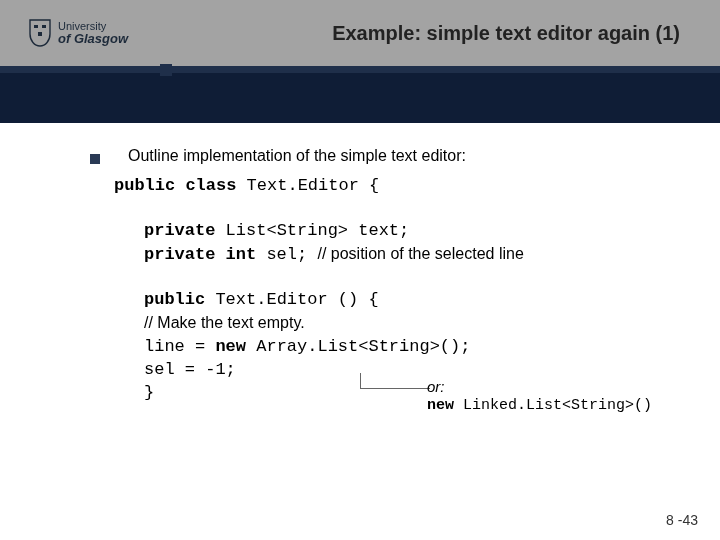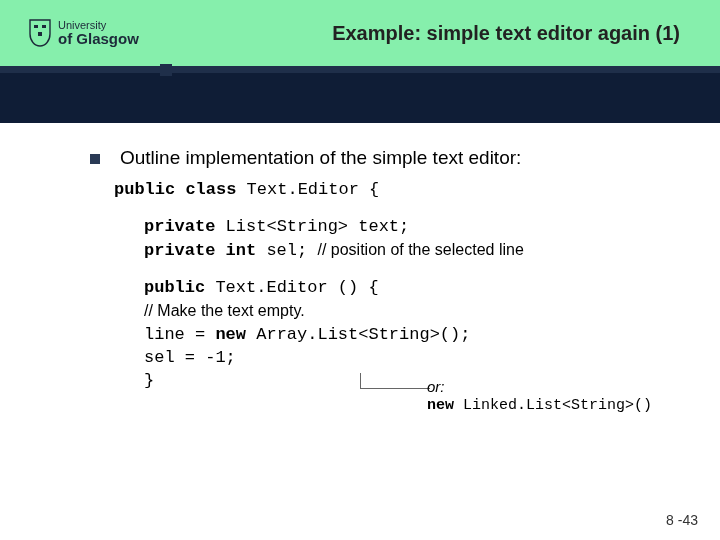--- a/index.html
+++ b/index.html
@@ -7,34 +7,34 @@
     width: 720px;
     height: 540px;
     font-family: Arial, Helvetica, sans-serif;
     background: #fff;
     position: relative;
     overflow: hidden;
   }
   .header {
     width: 100%;
     height: 66px;
-    background: #86efac;
+    background: #a3a3a3;
     display: flex;
     align-items: center;
   }
   .logo {
     margin-left: 28px;
     display: flex;
     align-items: center;
     gap: 6px;
   }
   .logo svg { width: 24px; height: 30px; }
   .logo-text { display: flex; flex-direction: column; line-height: 1; color: #1d2a3a; }
   .logo-text .line1 { font-size: 11px; }
-  .logo-text .line2 { font-size: 15px; font-weight: bold; }
+  .logo-text .line2 { font-size: 13px; font-style: italic; font-weight: bold; }
   .title {
     flex: 1;
     text-align: right;
     font-size: 20px;
     font-weight: bold;
     color: #222;
     padding-right: 40px;
   }
   .bluebar {
     width: 100%;
@@ -56,41 +56,41 @@
     height: 50px;
     background: #0f1d36;
   }
   .content {
     padding: 24px 40px 0 90px;
     color: #000;
   }
   .bullet-line {
     display: flex;
     align-items: flex-start;
-    gap: 20px;
-    font-size: 19px;
+    gap: 28px;
+    font-size: 16px;
     margin-bottom: 10px;
   }
   .bullet-square {
     width: 10px;
     height: 10px;
     background: #2a3a55;
     margin-top: 7px;
     flex-shrink: 0;
   }
   .code-block {
     margin-left: 24px;
     font-family: "Courier New", Courier, monospace;
     font-size: 17px;
     line-height: 1.35;
     position: relative;
   }
   .code-indent {
     margin-left: 30px;
-    margin-top: 14px;
+    margin-top: 22px;
   }
   .kw { font-weight: bold; }
   .sans-comment { font-family: Arial, Helvetica, sans-serif; font-size: 16px; }
   .annotation-box {
     position: absolute;
     right: 68px;
     top: 378px;
     font-family: Arial, Helvetica, sans-serif;
     font-size: 15px;
     font-style: italic;

